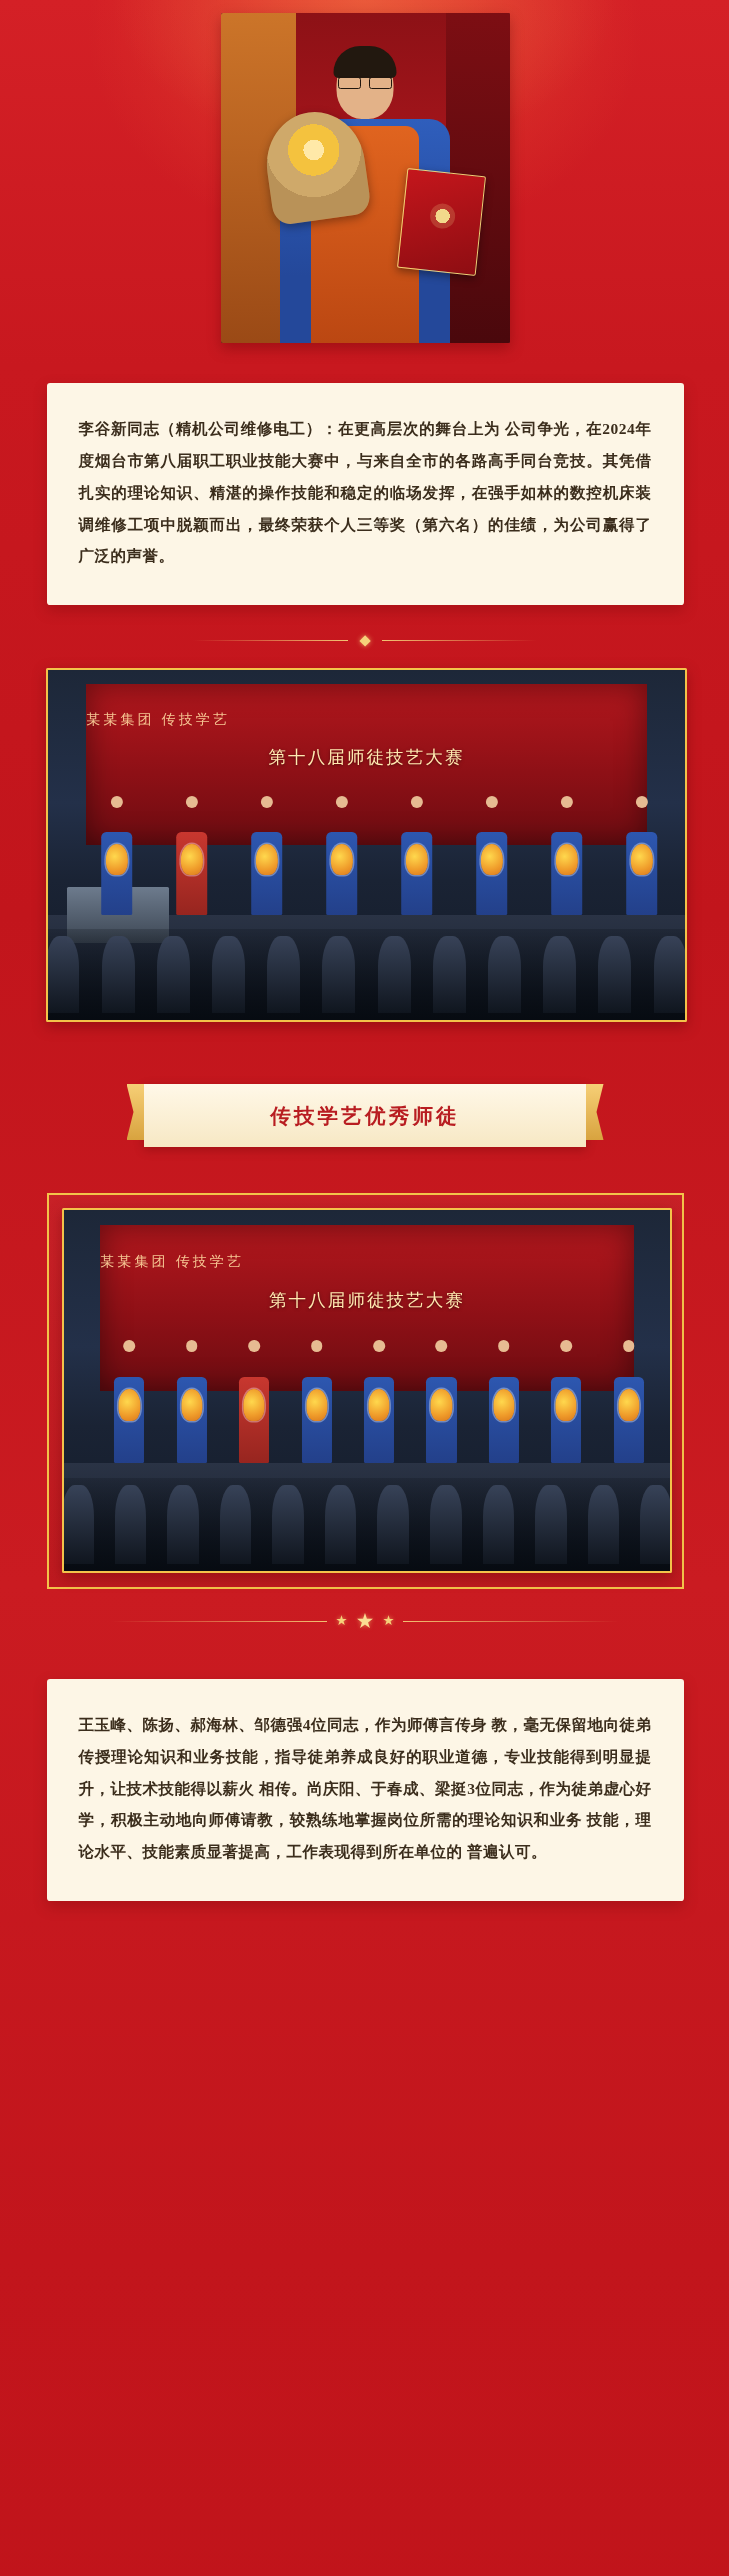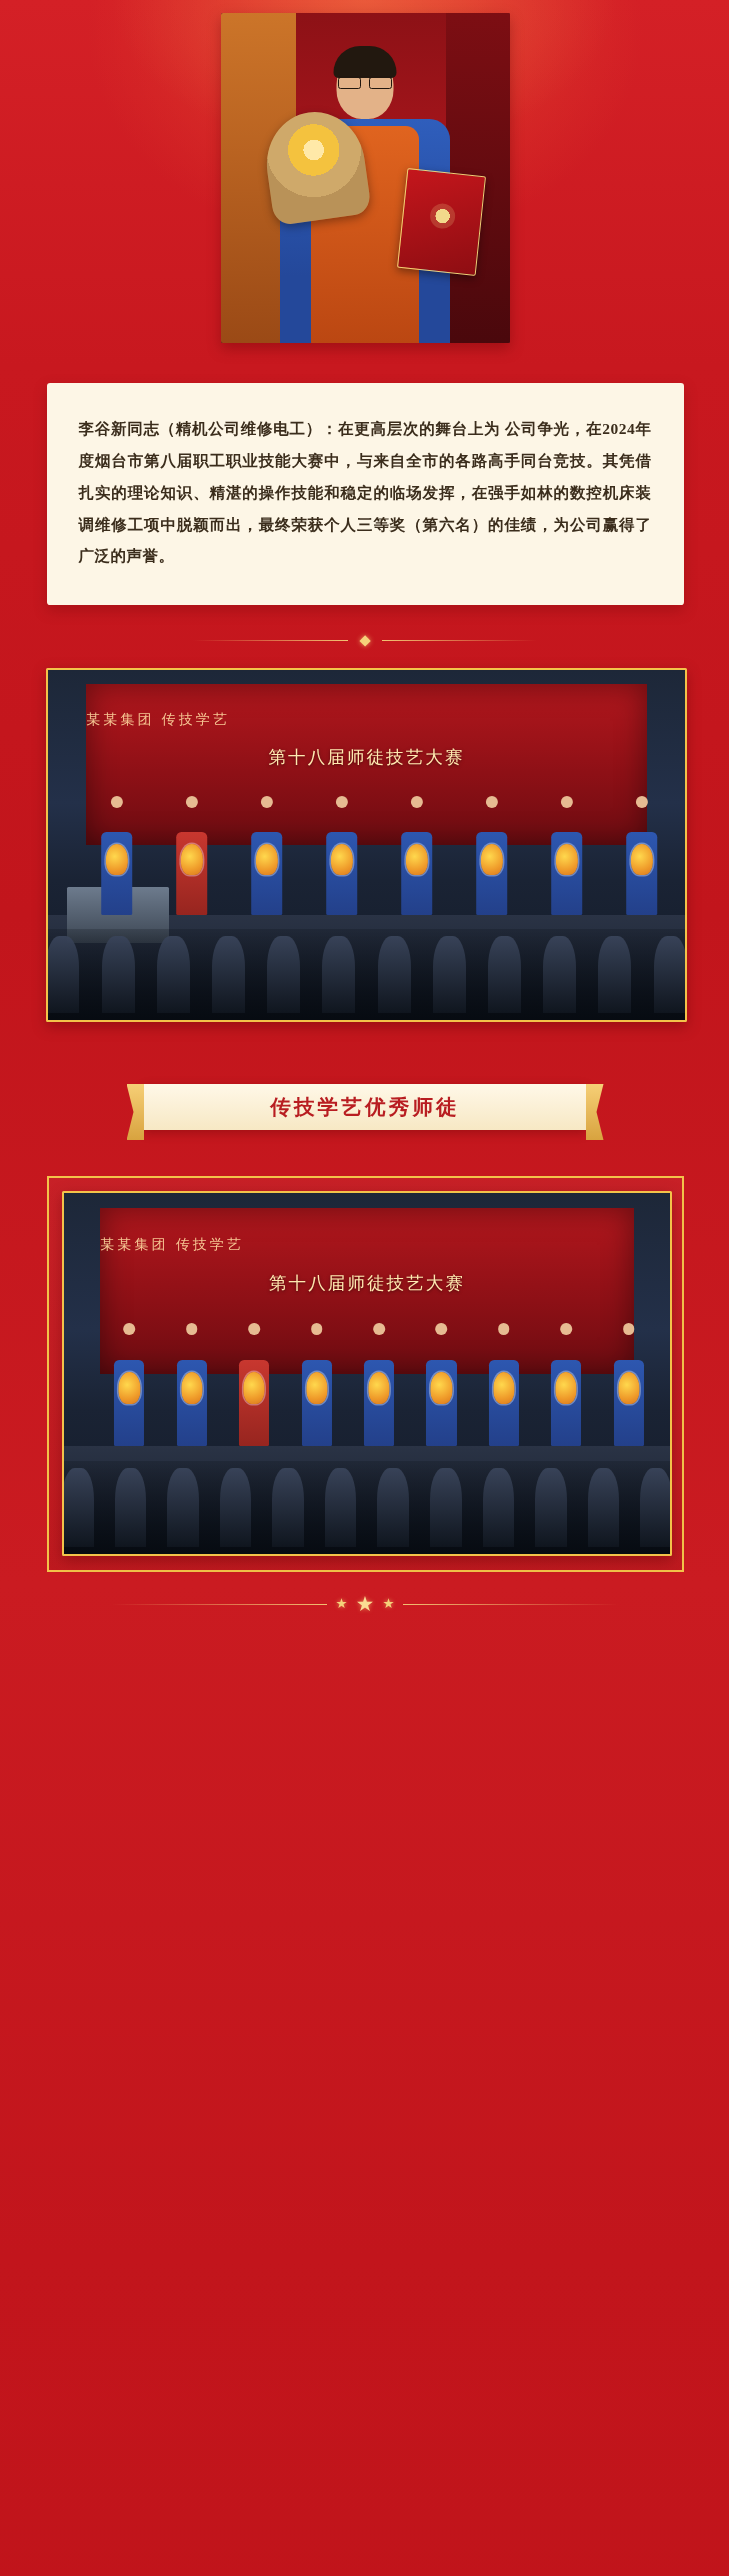--- a/index.html
+++ b/index.html
@@ -396,21 +396,21 @@
     margin: 62px auto 46px auto;
     display: flex;
     justify-content: center;
   }
   .banner {
     position: relative;
     display: inline-flex;
     align-items: center;
     justify-content: center;
     min-width: 330px;
-    height: 46px;
+    height: 63px;
     padding: 0 56px;
     background: linear-gradient(180deg, #fff8e8 0%, #f7e8c4 100%);
     color: #b81d21;
     font-size: 20.6px;
     font-weight: bold;
     letter-spacing: 3.1px;
     font-family: "Liberation Serif", serif;
     box-shadow: 0 3.1px 9.3px rgba(80,0,0,0.3);
   }
   .banner:before, .banner:after {
@@ -620,17 +620,20 @@
     </div>
 
     <div class="stars">
       <span class="sline"></span>
       <span class="star">★</span>
       <span class="star big">★</span>
       <span class="star">★</span>
       <span class="sline r"></span>
     </div>
 
+    <div class="card">
+      <p>王玉峰、陈扬、郝海林、邹德强4位同志，作为师傅言传身  教，毫无保留地向徒弟传授理论知识和业务技能，指导徒弟养成良好的职业道德，专业技能得到明显提升，让技术技能得以薪火  相传。尚庆阳、于春成、梁挺3位同志，作为徒弟虚心好学，积极主动地向师傅请教，较熟练地掌握岗位所需的理论知识和业务  技能，理论水平、技能素质显著提高，工作表现得到所在单位的  普遍认可。</p>
+    </div>
 
     <div class="spacer-70"></div>
   </div>
 </div>
 
 
 </body></html>

